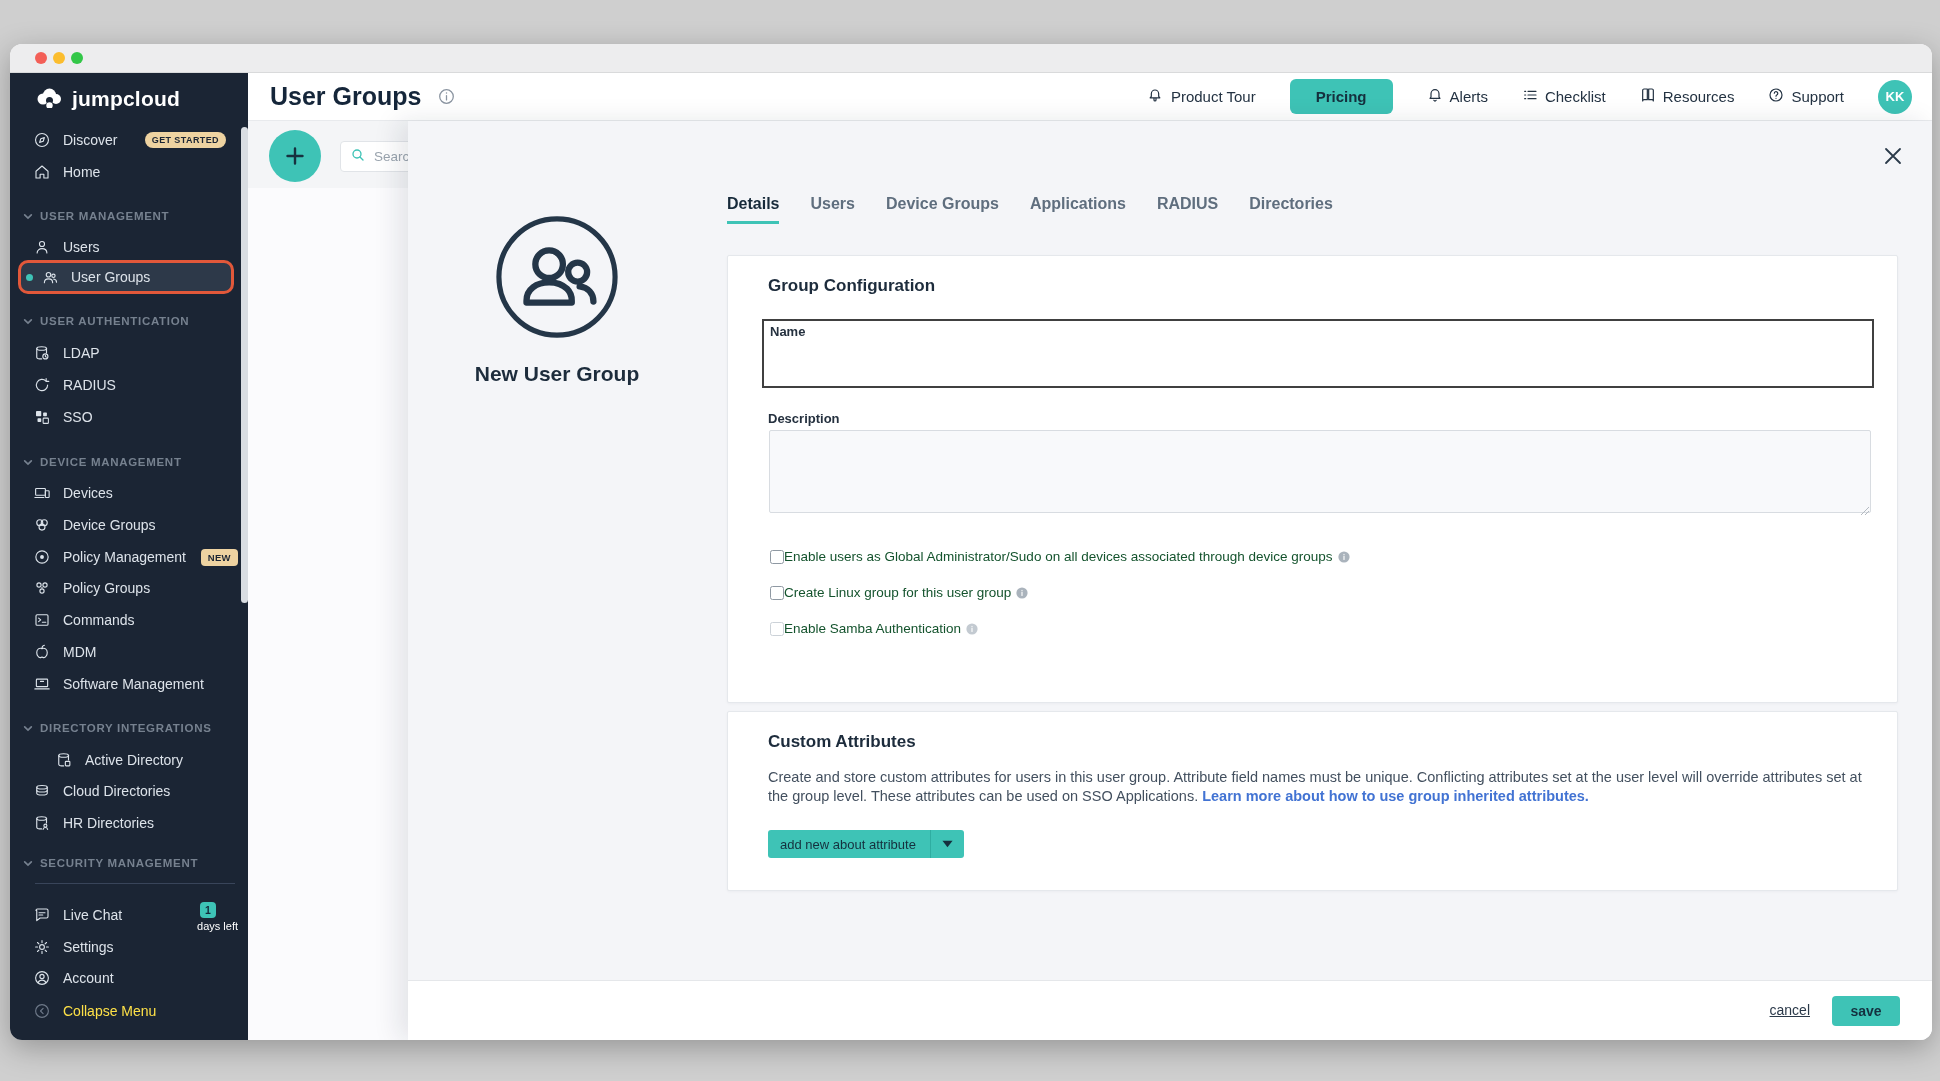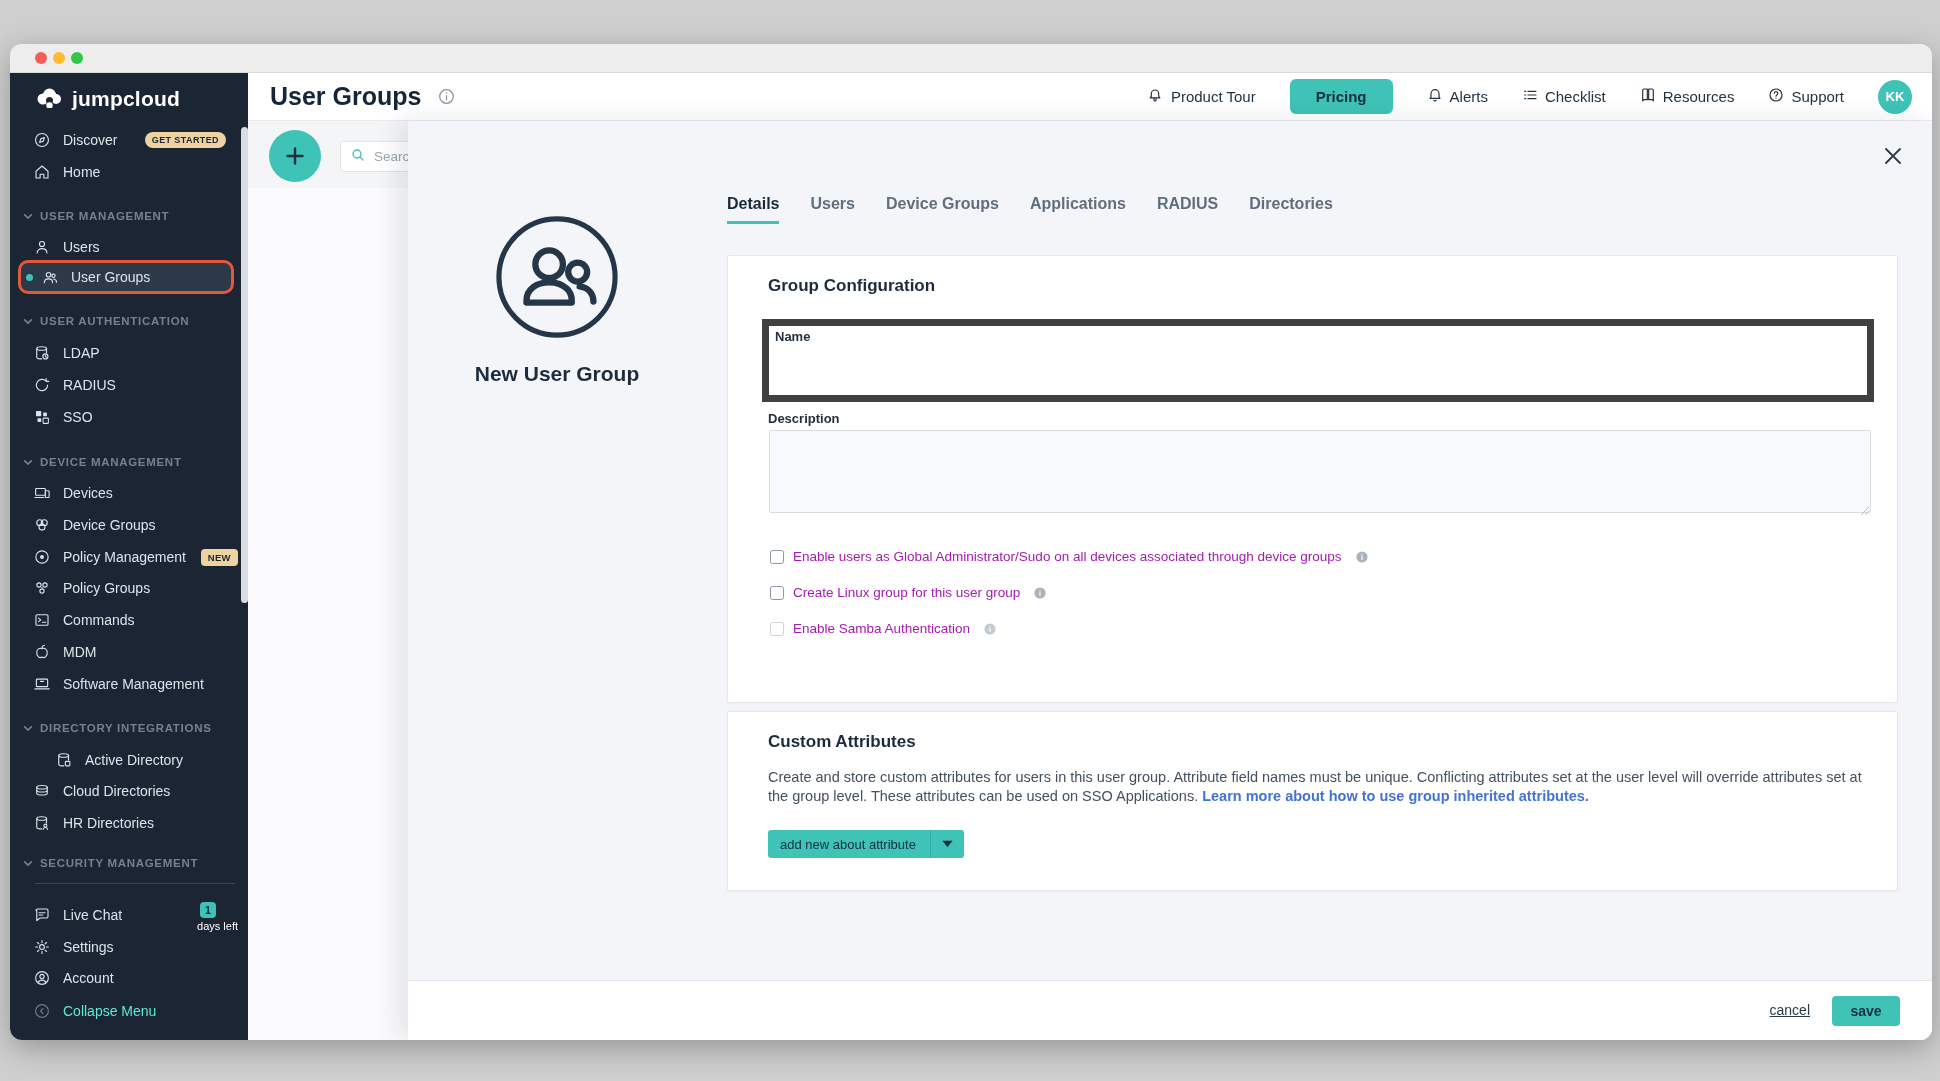--- a/index.html
+++ b/index.html
@@ -72,32 +72,32 @@
   .tabs { position:absolute; left:319px; top:74px; display:flex; gap:31px; }
   .tab { font-size:16px; font-weight:bold; color:#5f6e7e; padding-bottom:8px; border-bottom:3px solid transparent; }
   .tab.active { color:#172a3a; border-bottom-color:#3ec3b6; }
 
   .card { position:absolute; left:319px; width:1171px; background:#ffffff; border:1px solid #e5e8ec; border-radius:2px;
           box-shadow:0 1px 3px rgba(20,30,45,.04); }
   .card.cfg { top:134px; height:448px; }
   .card.attrs { top:590px; height:180px; }
   .card-title { position:absolute; left:40px; top:20px; font-size:17px; font-weight:bold; color:#1d2c3c; }
 
-  .name-annotation { position:absolute; left:34px; top:63px; width:1112px; height:83px; border:7px solid #404040; }
+  .name-annotation { position:absolute; left:34px; top:63px; width:1112px; height:69px; border:2px solid #404040; }
   .field-label { font-size:13px; font-weight:bold; color:#25313f; }
   .name-annotation .field-label { position:absolute; left:6px; top:3px; }
   .name-input { position:absolute; left:6px; top:19px; width:1094px; height:31px; background:#f8f9fb;
                 border:1px solid #d8dce1; border-radius:2px; font-size:13px; color:#33414e; padding-left:12px; outline:none; }
   .desc-label { position:absolute; left:40px; top:155px; }
   .desc-area { position:absolute; left:41px; top:174px; width:1102px; height:83px; background:#f8f9fb;
                border:1px solid #d8dce1; border-radius:2px; resize:none; outline:none; font-size:13px; color:#33414e; padding:8px 10px;
                font-family:"Liberation Sans","DejaVu Sans",sans-serif; }
   .resize-glyph { position:absolute; left:1132px; top:246px; }
 
-  .cb-row { position:absolute; left:42px; display:flex; align-items:center; gap:9px; font-size:13.5px; color:#a21caf; }
+  .cb-row { position:absolute; left:42px; display:flex; align-items:center; font-size:13.5px; color:#14532d; }
   .cb { width:14px; height:14px; border:1.5px solid #8f99a3; border-radius:2.5px; background:#ffffff; }
   .cb.dim { border-color:#ccd2d8; }
   .cb-row .info { display:flex; margin-left:4px; }
 
   .attr-desc { position:absolute; left:40px; top:56px; width:1108px; font-size:14.5px; line-height:19px; color:#43505f; }
   .attr-desc a { color:#4273d3; font-weight:bold; text-decoration:none; }
   .btn-attr { position:absolute; left:40px; top:118px; height:28px; background:#3ec3b6; border:none; border-radius:3px;
               display:flex; align-items:center; color:#15303e; font-size:13px; }
   .btn-attr .lbl { padding:0 14px 0 12px; }
   .btn-attr .sep { width:1px; height:28px; background:#2fae a2; background:#2fada1; }
@@ -406,21 +406,21 @@
         <span>Account</span>
       </div>
 
       <div class="sb-row sb-muted" style="top:923px;">
         <span class="ic" style="margin-left:23px;margin-right:12px;display:flex;">
             <svg width="18" height="18" viewBox="0 0 24 24" fill="none" stroke="#6e7989" stroke-width="1.5" stroke-linecap="round" stroke-linejoin="round">
               <circle cx="12" cy="12" r="8.5"></circle>
               <path d="M13.5 8.5L10 12l3.5 3.5"></path>
             </svg>
           </span>
-        <span class="sb-item" style="color:#5eead4;">Collapse Menu</span>
+        <span class="sb-item" style="color:#fde047;">Collapse Menu</span>
       </div>
 
       <div class="sb-scroll"></div>
     </aside>
 
     <header class="main-header">
       <h1 class="page-title">User Groups</h1>
       <span class="title-info">
           <svg width="17" height="17" viewBox="0 0 20 20" fill="none" stroke="#8a94a0" stroke-width="1.5">
             <circle cx="10" cy="10" r="8"></circle>

